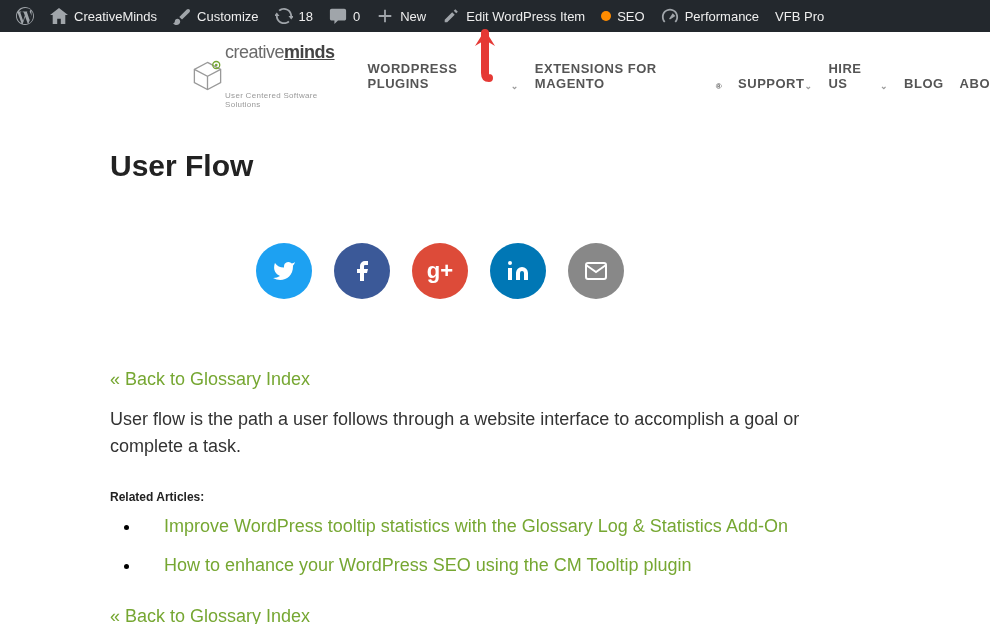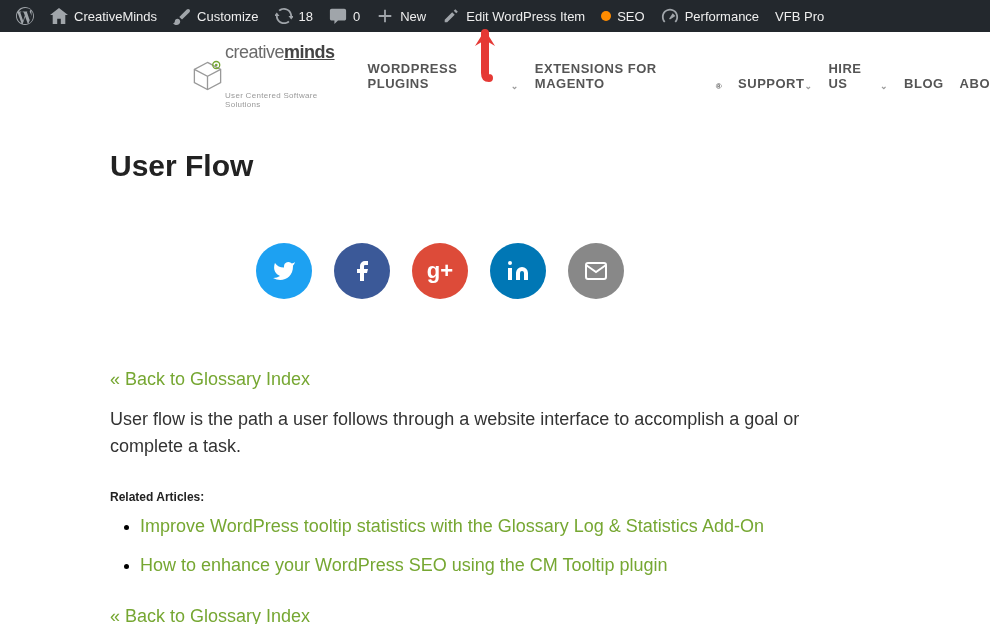--- a/index.html
+++ b/index.html
@@ -35,21 +35,21 @@
     .fb { background: #3b5998; }
     .gp { background: #dd4b39; }
     .li { background: #0077b5; }
     .em { background: #888; }
     
     .back-link { color: #76a732; font-size: 18px; cursor: pointer; display: block; margin-bottom: 16px; }
     .desc { font-size: 18px; color: #333; line-height: 1.5; margin-bottom: 30px; }
     .related-h { font-size: 12px; font-weight: 700; color: #222; margin-bottom: 12px; }
     .related-list { list-style: disc; padding-left: 30px; }
     .related-list li { margin-bottom: 18px; }
-    .related-list a { color: #76a732; font-size: 18px; text-decoration: none; cursor: pointer; }
+    .related-list a { color: #76a732; font-size: 18px; text-decoration: none; cursor: pointer; margin-left: 24px; }
     .back-link-bottom { color: #76a732; font-size: 18px; cursor: pointer; display: block; margin-top: 30px; }
     
     
     .arrow-annot { position: absolute; top: 28px; left: 465px; pointer-events: none; z-index: 999; }
     .arrow-annot svg { width: 40px; height: 60px; }
   </style>
 </head>
 <body>
 
 <div class="wp-admin-bar">

